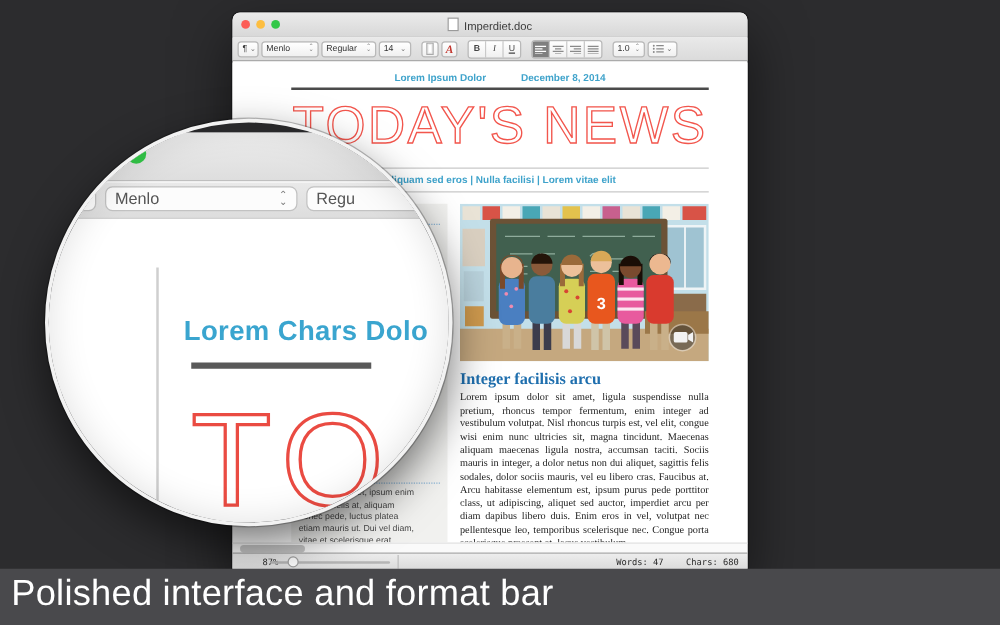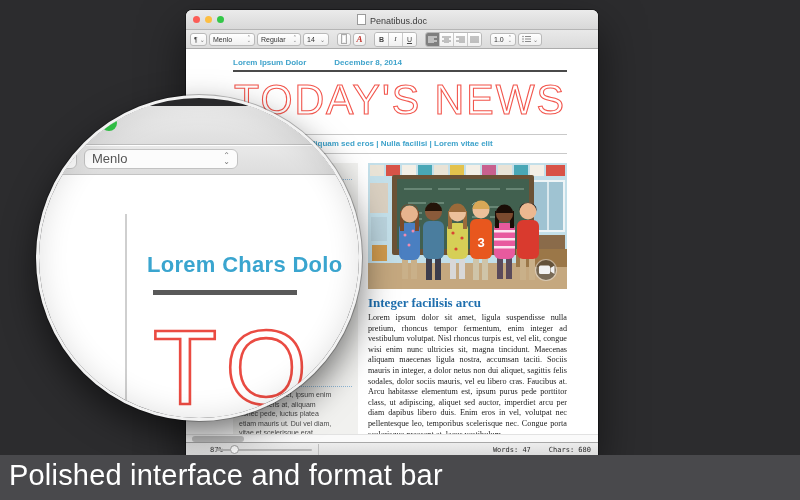--- a/index.html
+++ b/index.html
@@ -29,21 +29,21 @@
   .grp{display:flex;height:13px;border:1px solid #b9b9b9;border-radius:3px;overflow:hidden;}
   .seg{width:13px;height:13px;display:flex;align-items:center;justify-content:center;
        background:linear-gradient(#ffffff,#f0f0f0);border-right:1px solid #c9c9c9;font-size:7px;color:#444;}
   .seg:last-child{border-right:none;}
   .seg.sel{background:#7f7f7f;}
   .swatch{width:8px;height:8px;background:#fff;border:1px solid #aaa;box-shadow:inset 0 0 0 1px #eee;}
   .redA{color:#c2362e;font-family:"Liberation Serif",serif;font-style:italic;font-weight:bold;font-size:9px;}
   .sp{width:4px;}
   
   .docarea{position:absolute;left:0;top:40px;width:412px;height:384px;background:#fff;overflow:hidden;}
-  .masthead{position:absolute;left:47px;top:8px;width:334px;display:flex;justify-content:flex-start;
+  .masthead{position:absolute;left:47px;top:8px;width:334px;display:flex;justify-content:center;
        font-size:8px;font-weight:bold;color:#3fa3cb;gap:28px;}
   .rule-dark{position:absolute;left:47px;top:20px;width:334px;height:2px;background:#4a4a4a;}
   .bigtitle{position:absolute;left:47px;top:24px;}
   .rule-lt{position:absolute;left:47px;width:334px;height:1px;background:#c9c9c9;}
   .subtitle{position:absolute;left:47px;top:89px;width:334px;text-align:center;
        font-size:8px;font-weight:bold;color:#3fa3cb;}
   .sidebar{position:absolute;left:47px;top:113px;width:125px;height:271px;background:#f1f1ef;
        padding:4px 6px;box-sizing:border-box;overflow:hidden;}
   .sb-head{font-family:"Liberation Serif",serif;font-weight:bold;font-size:9.5px;color:#1e6496;
        border-bottom:1px dotted #8fb8d8;padding-bottom:2px;margin:6px 0 3px 0;}
@@ -97,21 +97,21 @@
 <div class="stage">
 
   <div class="win">
 
     <div class="titlebar">
       <div class="lights">
         <div class="light l-red"></div>
         <div class="light l-yel"></div>
         <div class="light l-grn"></div>
       </div>
-      <div class="wtitle"><span class="docico"></span><span>Penatibus.doc</span></div>
+      <div class="wtitle"><span class="docico"></span><span>Imperdiet.doc</span></div>
     </div>
 
     <div class="formatbar">
       <div class="ctl" style="width:17px">
         <span>¶</span>
         <span class="chev">⌄</span>
       </div>
       <div class="ctl" style="width:46px">
         <span>Menlo</span>
         <span class="stepper">
@@ -388,20 +388,23 @@
           <span>¶</span>
           <span style="font-size:9px;color:#777;margin-left:4px;">⌄</span>
         </div>
         <div class="mag-btn" style="left:51px;width:154px;">
           <span>Menlo</span>
           <span class="mag-stepper">
               <span>⌃</span>
               <span>⌄</span>
             </span>
         </div>
+        <div class="mag-btn" style="left:212px;width:125px;">
+          <span>Regu</span>
+        </div>
       </div>
       <div class="mag-vline"></div>
       <div class="mag-lorem">Lorem Chars Dolo</div>
       <div class="mag-bar"></div>
       <div class="mag-to">
         <svg width="200" height="150">
           <text x="4" y="110" font-family="Liberation Sans, sans-serif" font-size="105" letter-spacing="10" fill="none" stroke="#ea4b42" stroke-width="2.6">TO</text>
         </svg>
       </div>
     </div>

